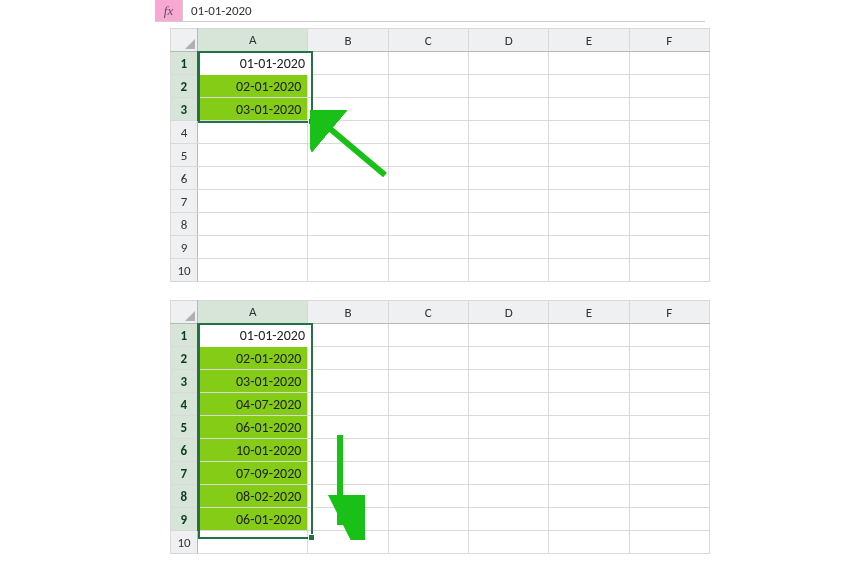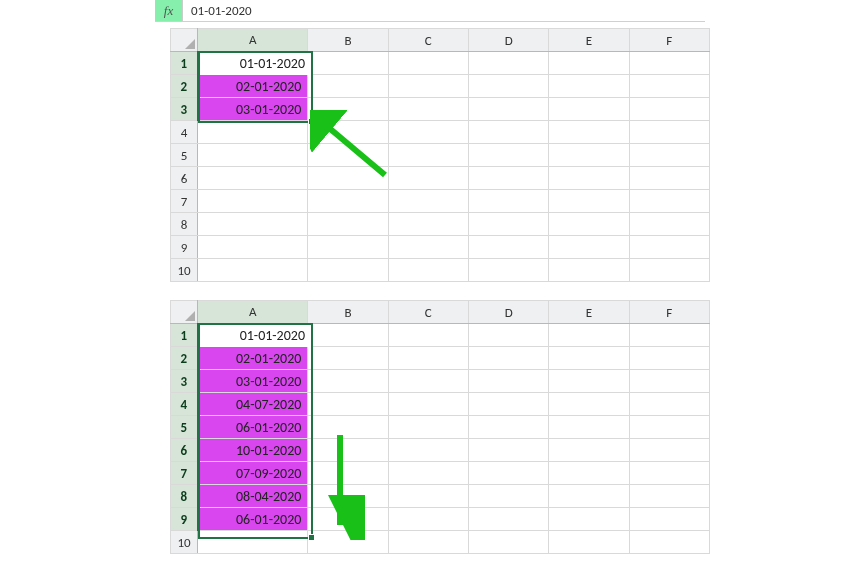--- a/index.html
+++ b/index.html
@@ -50,21 +50,21 @@
   .fx {
     width: 28px;
     border-right: 1px solid #ccc;
     display: flex;
     align-items: center;
     justify-content: center;
     font-style: italic;
     font-family: "Times New Roman", serif;
     font-size: 13px;
     color: #555;
-    background: #86efac;
+    background: #f9a8d4;
   }
   .formula-input {
     flex: 1;
     background: #fff;
     display: flex;
     align-items: center;
     padding: 0 8px;
     font-size: 13px;
   }
 
@@ -131,21 +131,21 @@
     font-weight: 600;
   }
   td.cell {
     background: #fff;
     text-align: right;
     padding: 0 6px;
     font-size: 14px;
     color: #222;
   }
   td.selcell {
-    background: #d946ef;
+    background: #84cc16;
   }
 
   
   .sel-outline {
     position: absolute;
     border: 2px solid #217346;
     pointer-events: none;
     background: transparent;
   }
   .sel-outline .fill-handle {
@@ -365,21 +365,21 @@
           <th class="rowhdr selected">7</th>
           <td class="cell selcell">07-09-2020</td>
           <td class="cell"></td>
           <td class="cell"></td>
           <td class="cell"></td>
           <td class="cell"></td>
           <td class="cell"></td>
         </tr>
     <tr>
           <th class="rowhdr selected">8</th>
-          <td class="cell selcell">08-04-2020</td>
+          <td class="cell selcell">08-02-2020</td>
           <td class="cell"></td>
           <td class="cell"></td>
           <td class="cell"></td>
           <td class="cell"></td>
           <td class="cell"></td>
         </tr>
     <tr>
           <th class="rowhdr selected">9</th>
           <td class="cell selcell">06-01-2020</td>
           <td class="cell"></td>

